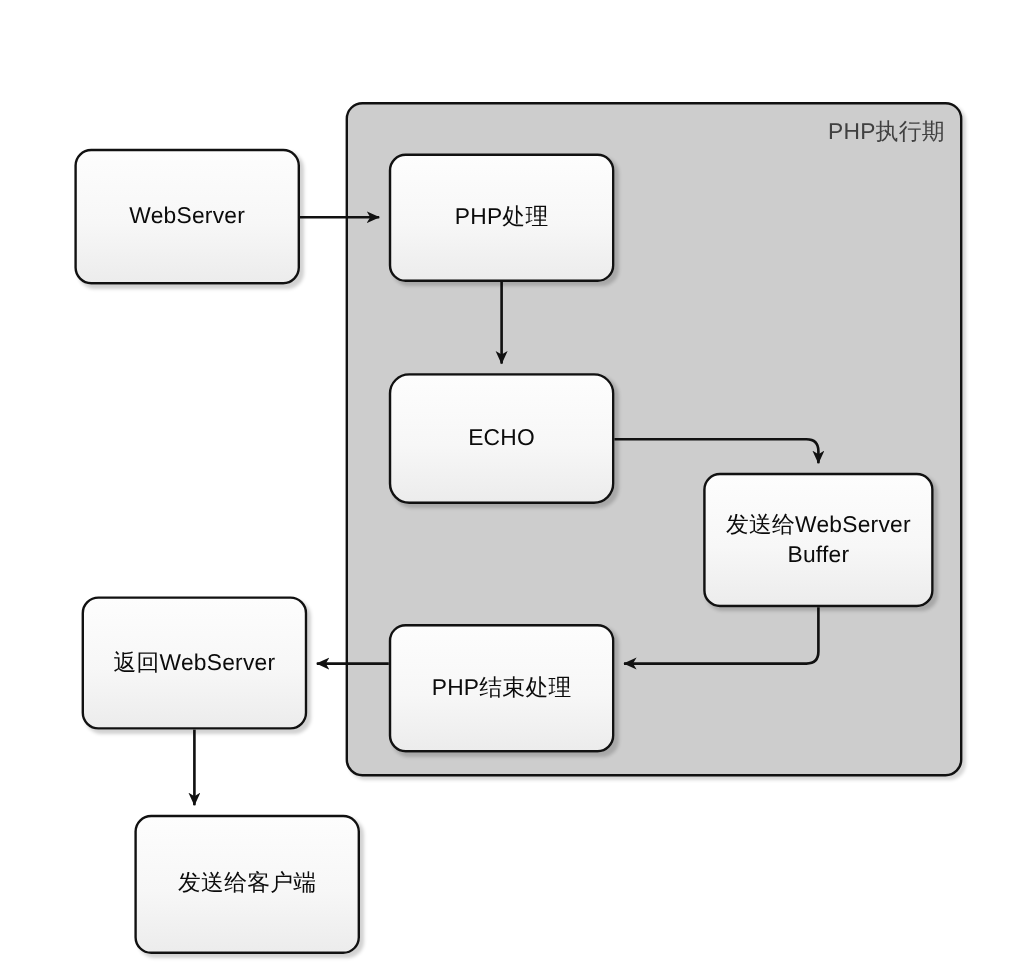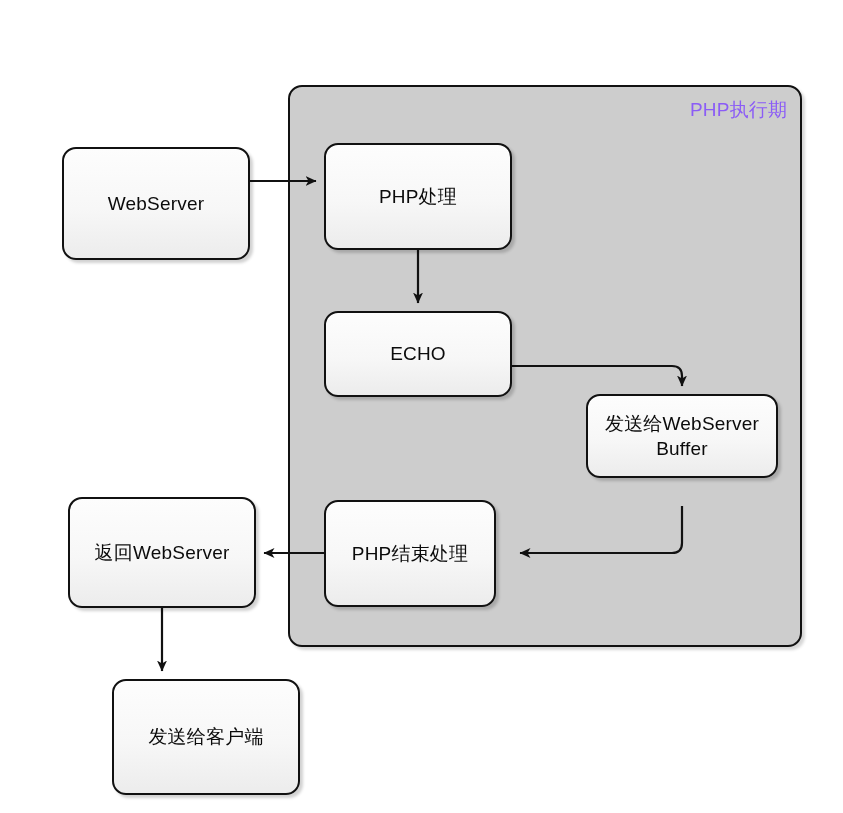--- a/index.html
+++ b/index.html
@@ -32,21 +32,21 @@
     position: absolute;
     box-sizing: border-box;
     background: #cdcdcd;
     border: 2px solid #111111;
     border-radius: 14px;
     box-shadow: 3px 3px 3px rgba(0,0,0,0.16);
   }
   .lane-label {
     position: absolute;
     font-size: 19px;
-    color: #8b5cf6;
+    color: #404040;
     white-space: nowrap;
     letter-spacing: 0.2px;
   }
 
   
   .node {
     position: absolute;
     box-sizing: border-box;
     border: 2px solid #111111;
     border-radius: 14px;
@@ -88,33 +88,33 @@
         <path d="M 250 181 L 316 181" marker-end="url(#ah-right)"></path>
         <path d="M 418 235 L 418 303" marker-end="url(#ah-down)"></path>
         <path d="M 512 366 L 672 366 Q 682 366 682 376 L 682 386" marker-end="url(#ah-down)"></path>
         <path d="M 682 506 L 682 543 Q 682 553 672 553 L 520 553" marker-end="url(#ah-left)"></path>
         <path d="M 324 553 L 264 553" marker-end="url(#ah-left)"></path>
         <path d="M 162 608 L 162 671" marker-end="url(#ah-down)"></path>
       </g>
   </svg>
 
   <div id="node-layer">
-      <div class="node" style="left: 62px; top: 124px; width: 188px; height: 113px; margin-top: 23px;">
+      <div class="node" style="left: 62px; top: 124px; width: 188px; height: 113px;">
         <span>WebServer</span>
       </div>
-      <div class="node" style="left: 324px; top: 143px; width: 188px; height: 107px;">
+      <div class="node" style="left: 324px; top: 128px; width: 188px; height: 107px;">
         <span>PHP处理</span>
       </div>
-      <div class="node" style="left: 324px; top: 311px; width: 188px; height: 86px;">
+      <div class="node" style="left: 324px; top: 311px; width: 188px; height: 109px; border-radius: 17px;">
         <span>ECHO</span>
       </div>
-      <div class="node" style="left: 586px; top: 394px; width: 192px; height: 84px;">
+      <div class="node" style="left: 586px; top: 394px; width: 192px; height: 112px;">
         <span>发送给WebServer<br>Buffer</span>
       </div>
-      <div class="node" style="left: 324px; top: 500px; width: 172px; height: 107px; text-align: right;">
+      <div class="node" style="left: 324px; top: 520px; width: 188px; height: 107px; text-align: right;">
         <span>PHP结束处理</span>
       </div>
       <div class="node" style="left: 68px; top: 497px; width: 188px; height: 111px; text-align: center;">
         <span>返回WebServer</span>
       </div>
       <div class="node" style="left: 68px; top: 679px; width: 188px; height: 116px; margin-left: 44px;">
         <span>发送给客户端</span>
       </div>
     </div>
 

